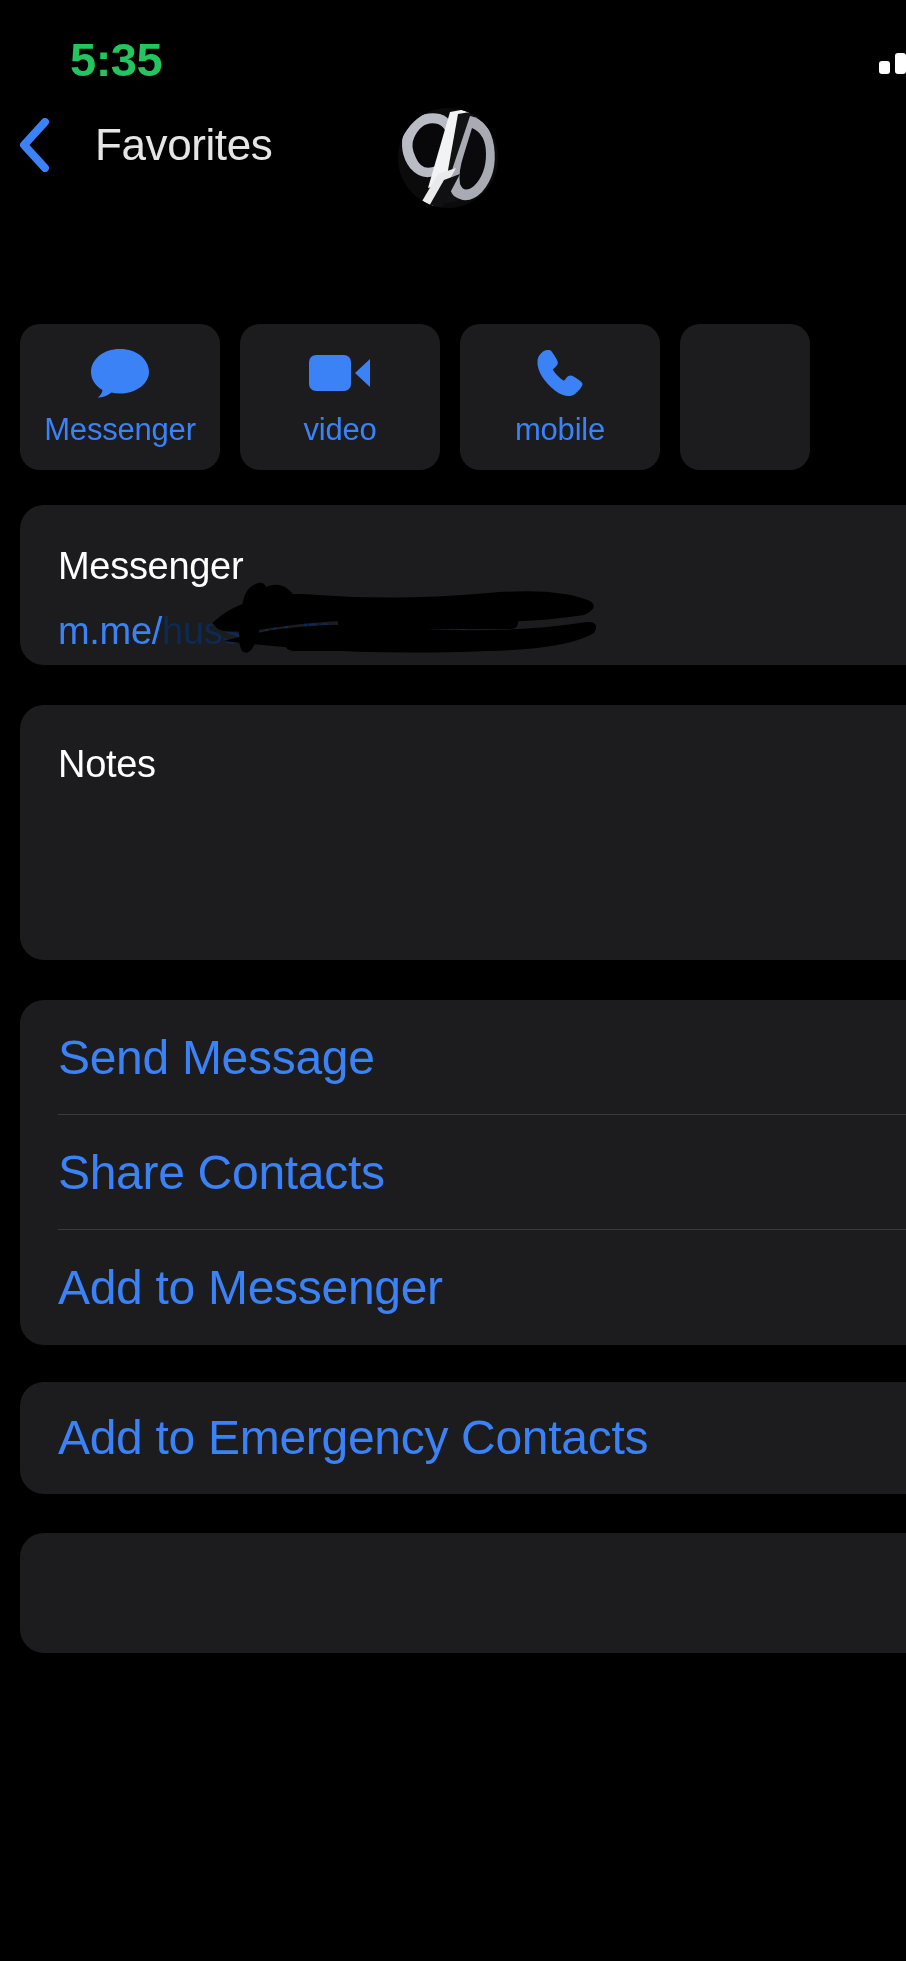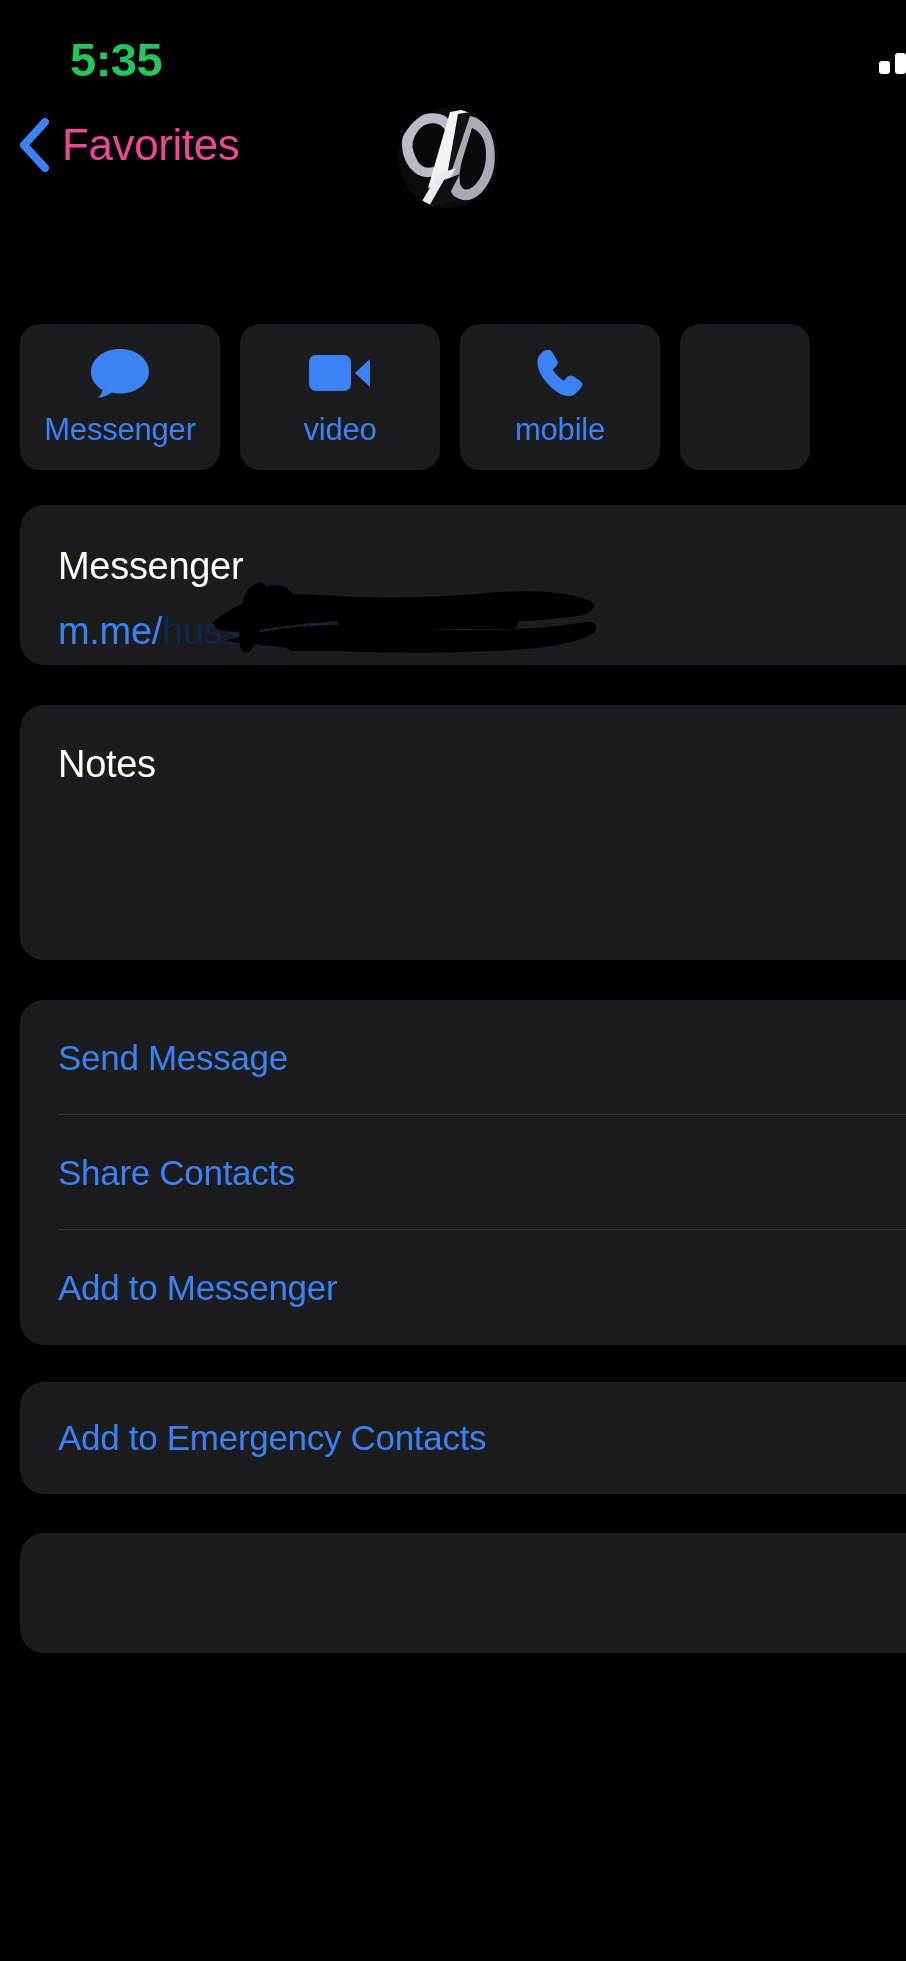--- a/index.html
+++ b/index.html
@@ -33,22 +33,22 @@
   .back-btn {
     position:absolute; left:18px; top:0;
     display:flex; align-items:center; gap:12px;
     cursor:pointer;
   }
   .chev {
     width:32px; height:54px; position:relative; flex:none;
   }
   .chev svg { display:block; }
   .back-label {
-    color:#ec4899; font-size:44px; font-weight:400;
-    letter-spacing:-0.4px; line-height:54px;
+    color:#e5e5e5; font-size:44px; font-weight:400;
+    letter-spacing:-0.4px; line-height:54px;margin-left:33px;
   }
 
   
   .avatar-wrap {
     position:absolute; left:398px; top:108px;
     width:100px; height:100px;
   }
   .avatar {
     width:100px; height:100px; border-radius:50%;
     overflow:hidden; background:#0a0a0a; position:relative;
@@ -98,21 +98,21 @@
 
   .notes-card { top:705px; height:255px; padding:38px 0 0 38px; }
 
   
   .list-card { top:1000px; height:345px; padding:0; overflow:hidden; }
   .list-item {
     height:115px; display:flex; align-items:center;
     padding-left:38px; cursor:pointer; position:relative;
   }
   .list-item-label {
-    color:#3b82f7; font-size:35px; letter-spacing:-0.3px; line-height:44px;
+    color:#3b82f7; font-size:48px; letter-spacing:-0.3px; line-height:44px;
   }
   .divider {
     position:absolute; left:38px; right:0; bottom:0; height:1px;
     background:#3a3a3c;
   }
 
   .emergency-card { top:1382px; height:112px; display:flex; align-items:center; padding-left:38px; cursor:pointer; }
   .bottom-card { top:1533px; height:120px; }
 </style>
 </head>

